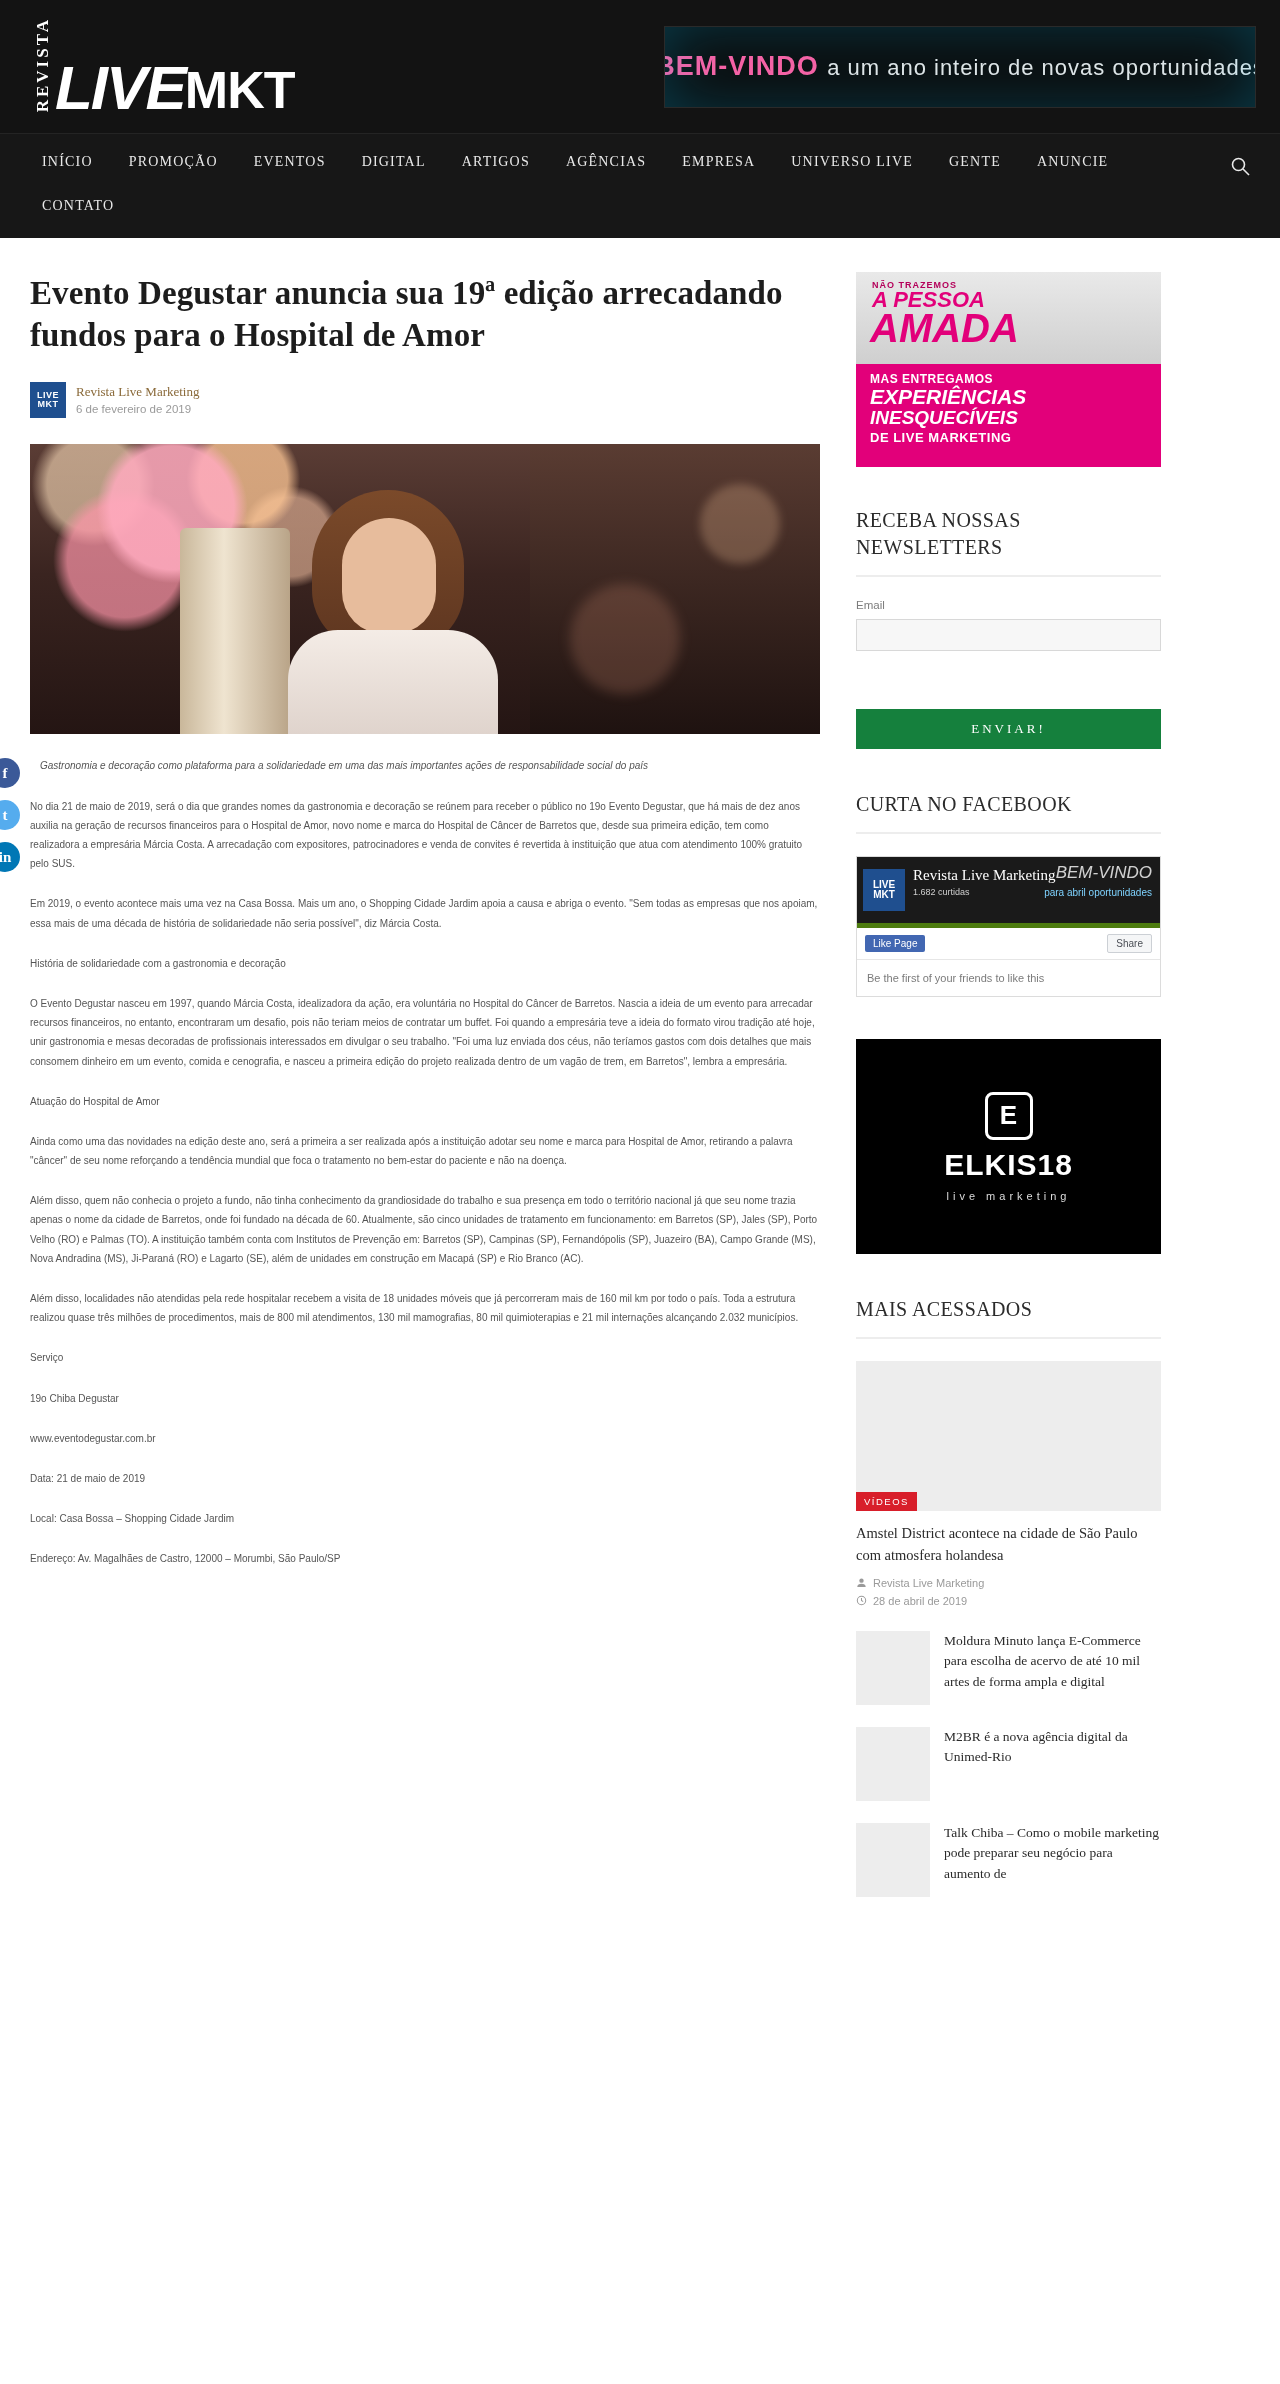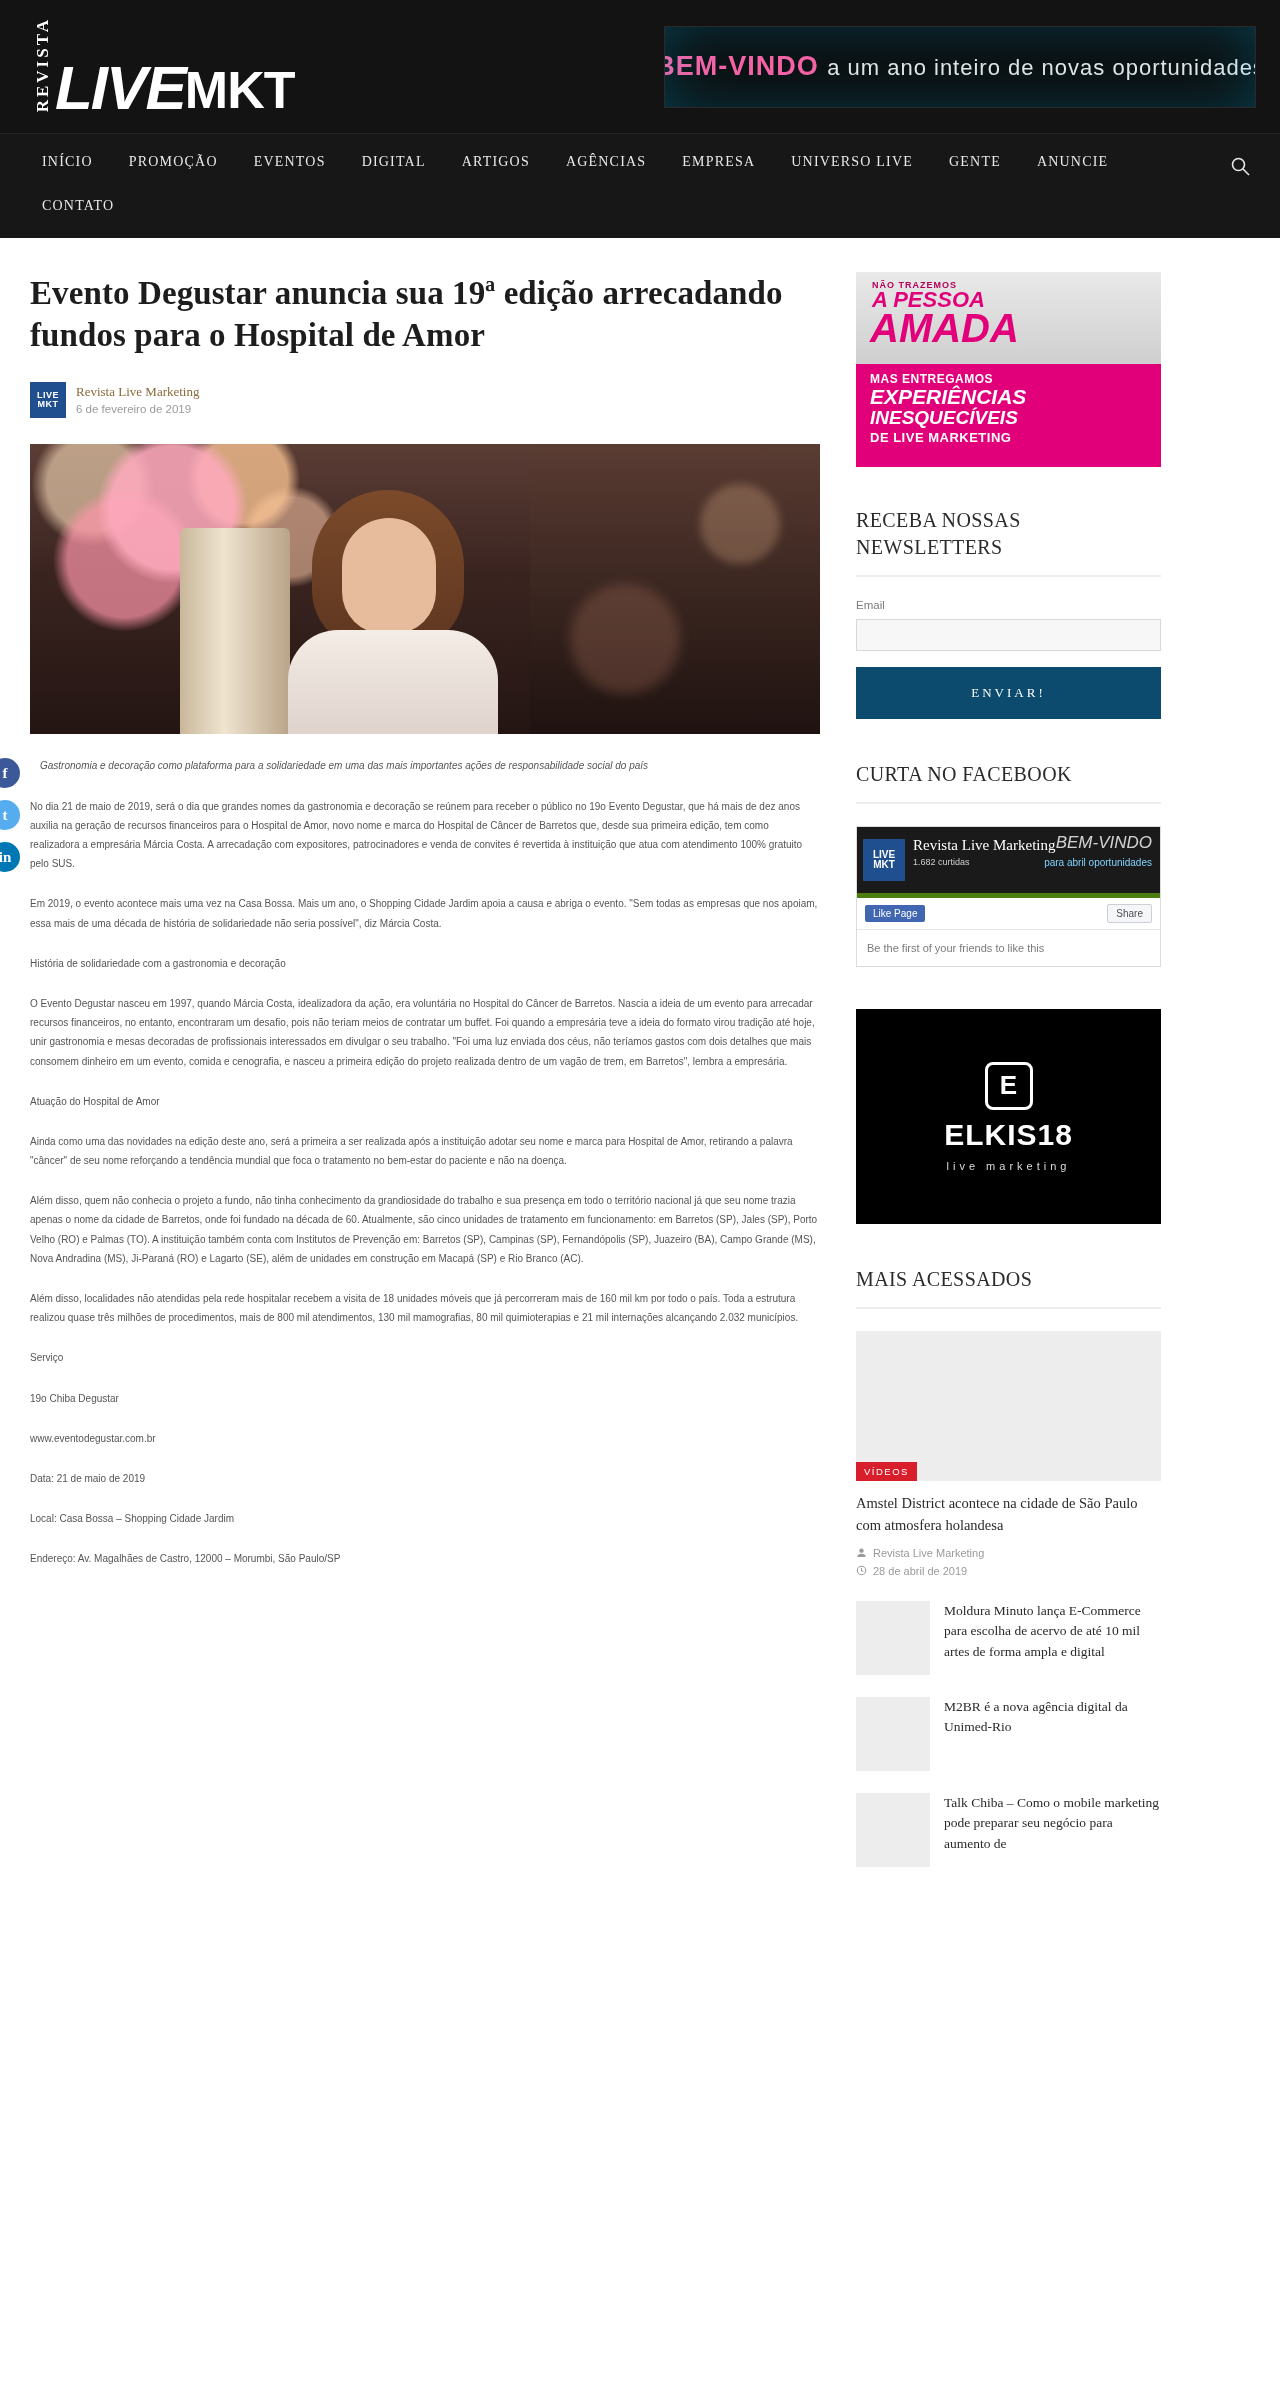--- a/index.html
+++ b/index.html
@@ -306,28 +306,29 @@
   }
   .side-rule { height:2px; background:#ededed; margin:0 0 22px 0; }
   .field-label { font-size:11.5px; color:#7c7c7c; margin-bottom:8px; }
   .field-input {
     width:100%; height:32px;
     border:1px solid #d8d8d8;
     background:#f7f7f7;
     margin-bottom:16px;
   }
   .btn-enviar {
-    width:100%; height:52px;
-    background:#0c4a6e;
+    width:100%; height:40px;
+    background:#15803d;
     color:#ffffff;
     border:none;
     font-family:"Liberation Serif", serif;
     font-size:13px;
     letter-spacing:3px;
     cursor:pointer;
+    margin-top:42px;
   }
   .block-gap { height:42px; }
 
   .fb-box { border:1px solid #dcdcdc; width:305px; background:#fff; }
   .fb-cover {
     height:66px; background:#1a1a1a; position:relative; overflow:hidden;
   }
   .fb-cover .fc-logo {
     position:absolute; left:6px; top:12px;
     width:42px; height:42px; background:#1f4f8f; color:#fff;

